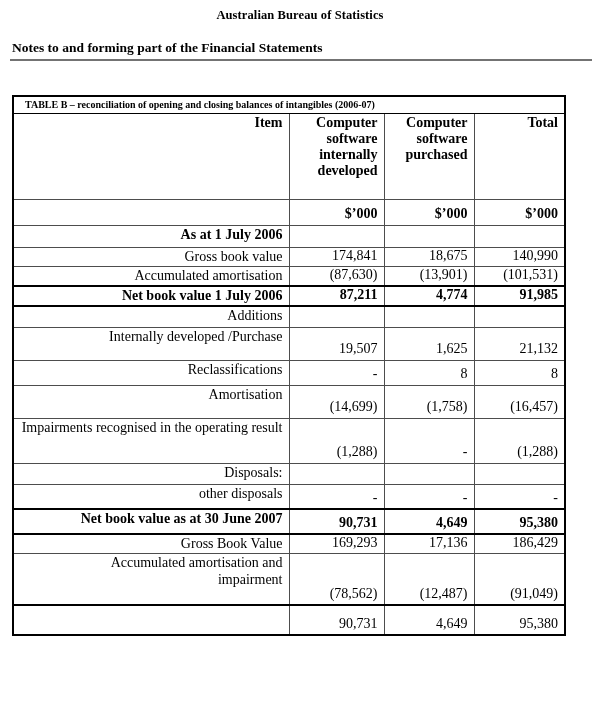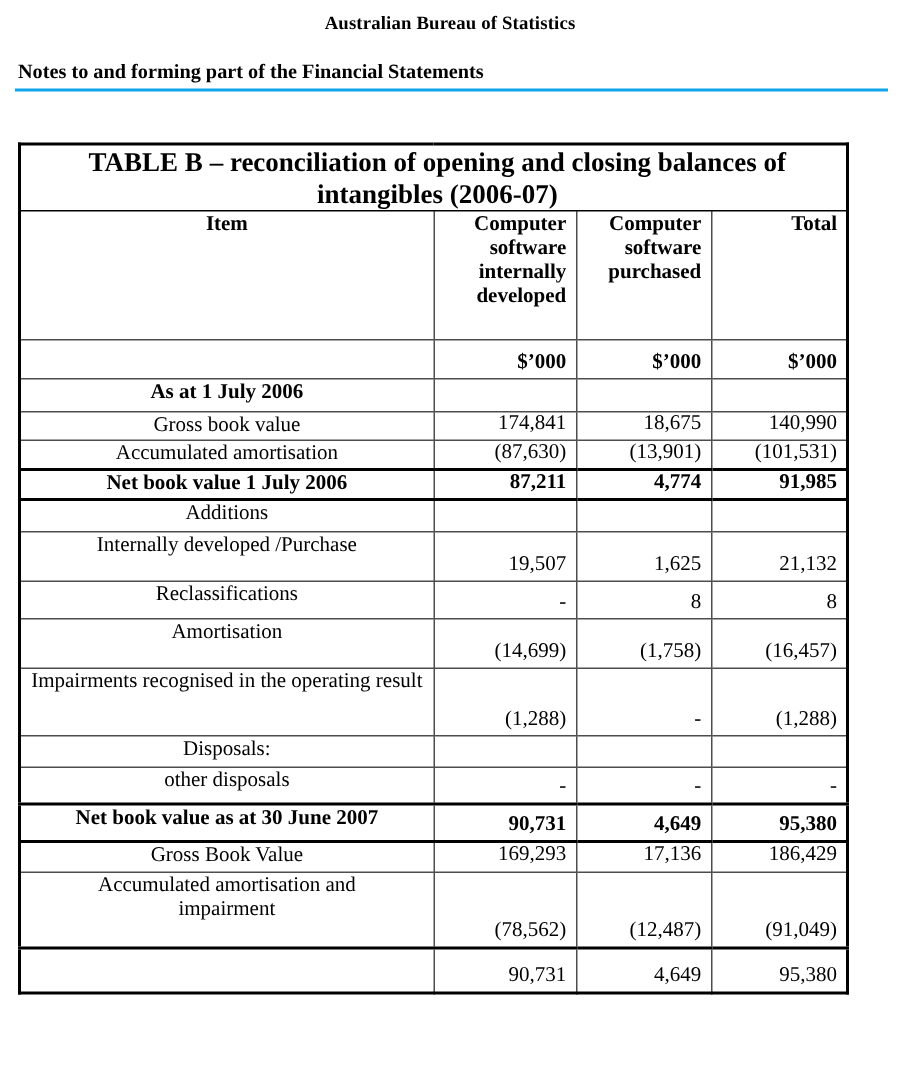--- a/index.html
+++ b/index.html
@@ -7,48 +7,47 @@
     width:600px;height:725px;
     font-family:"Liberation Serif","DejaVu Serif",serif;
     color:#000;position:relative;overflow:hidden;
   }
   .doc-title{
     text-align:center;font-weight:bold;font-size:12.5px;
     padding-top:8px;letter-spacing:.1px;
   }
   .doc-subtitle{
     margin:17px 8px 0 10px;
-    border-bottom:2px solid #0ea5e9;
+    border-bottom:2px solid #737373;
     padding:0 0 3px 2px;
     font-weight:bold;font-size:13.5px;
   }
   table.fin{
     border-collapse:collapse;table-layout:fixed;
     width:552px;margin:34px 0 0 12px;
     font-size:14px;border:2px solid #000;
   }
   col.c-item{width:276px;}
   col.c-n1{width:95px;}
   col.c-n2{width:90px;}
   col.c-n3{width:91px;}
   td{
     border:1px solid #4d4d4d;
     padding:0 6px;line-height:1.16;
     overflow:hidden;
   }
-  td.lbl{text-align:center;vertical-align:top;padding-top:1px;}
+  td.lbl{text-align:right;vertical-align:top;padding-top:1px;}
   td.num{text-align:right;vertical-align:bottom;padding-bottom:2px;}
   td.hdr{font-weight:bold;vertical-align:top;padding-top:1px;}
   td.hdr.num{text-align:right;vertical-align:top;}
   tr.bold td{font-weight:bold;}
   tr.caption-row td{
-    font-size:18px;font-weight:bold;
+    font-size:10px;font-weight:bold;
     border-bottom:1px solid #000;padding-left:11px;padding-top:1px;
     vertical-align:middle;
-    text-align:center;
   }
   tr.unit-row td{font-weight:bold;}
   tr.thick-top td{border-top:2px solid #000;}
   tr.thick-bottom td{border-bottom:2px solid #000;}
   .wrap250{display:inline-block;max-width:250px;}
   .wrap200{display:inline-block;max-width:210px;}
   .wrap260{display:inline-block;max-width:262px;}
 </style>
 </head>
 <body>

